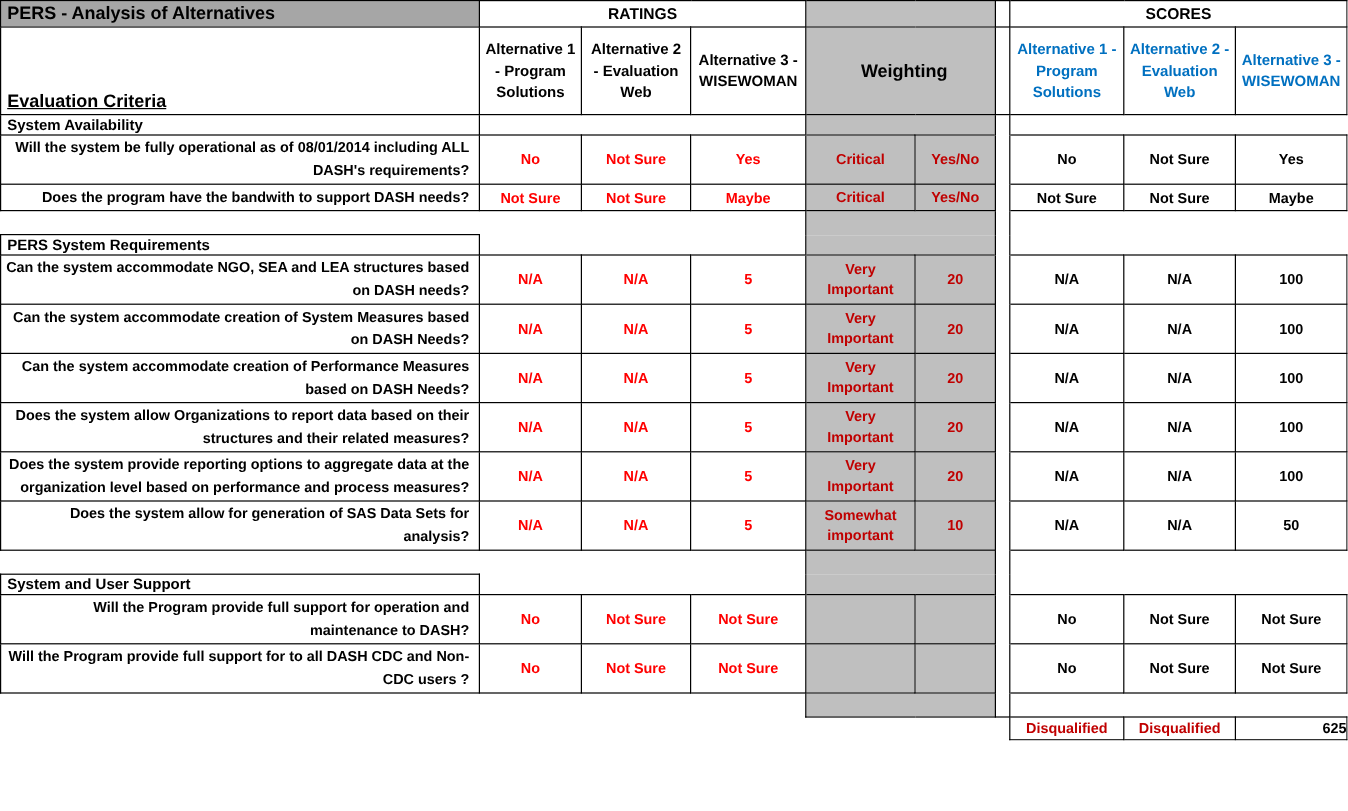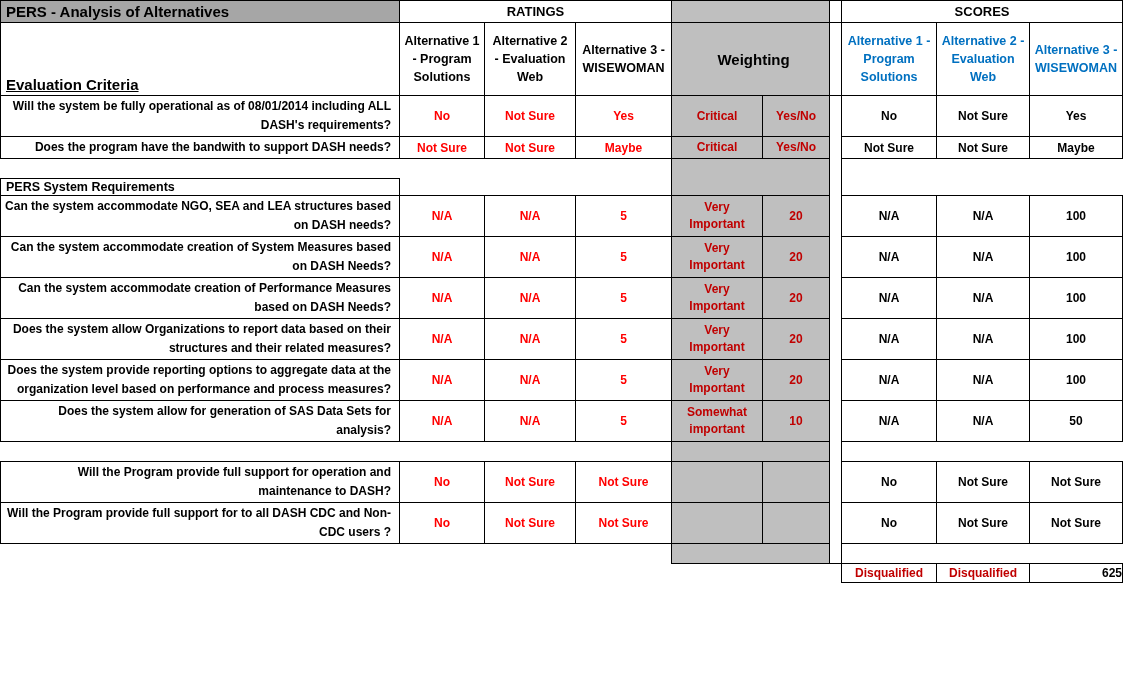--- a/index.html
+++ b/index.html
@@ -52,20 +52,31 @@
       <td class="b crit-head">Evaluation Criteria</td>
       <td class="b col-head">Alternative 1 - Program Solutions</td>
       <td class="b col-head">Alternative 2 - Evaluation Web</td>
       <td class="b col-head">Alternative 3 - WISEWOMAN</td>
       <td class="b gray whead" colspan="2">Weighting</td>
       <td class="b"></td>
       <td class="b col-head blue">Alternative 1 - Program Solutions</td>
       <td class="b col-head blue">Alternative 2 - Evaluation Web</td>
       <td class="b col-head blue">Alternative 3 - WISEWOMAN</td>
     </tr>
+  <tr style="height: 17px;">
+        <td class="b band">System Availability</td>
+        <td></td>
+        <td></td>
+        <td></td>
+        <td colspan="2" class="gray vb"></td>
+        <td class="vb"></td>
+        <td></td>
+        <td></td>
+        <td></td>
+      </tr>
       <tr>
         <td class="b criteria">Will the system be fully operational as of 08/01/2014 including ALL DASH's requirements?</td>
         <td class="b rating">No</td>
         <td class="b rating">Not Sure</td>
         <td class="b rating">Yes</td>
         <td class="b gray weight">Critical</td>
         <td class="b gray weight">Yes/No</td>
         <td class="vb"></td>
         <td class="b score">No</td>
         <td class="b score">Not Sure</td>
@@ -172,20 +183,31 @@
         <td class="b rating">5</td>
         <td class="b gray weight">Somewhat important</td>
         <td class="b gray weight">10</td>
         <td class="vb"></td>
         <td class="b score">N/A</td>
         <td class="b score">N/A</td>
         <td class="b score">50</td>
       </tr>
       <tr style="height: 20px;">
         <td></td>
+        <td></td>
+        <td></td>
+        <td></td>
+        <td colspan="2" class="gray vb"></td>
+        <td class="vb"></td>
+        <td></td>
+        <td></td>
+        <td></td>
+      </tr>
+      <tr style="height: 17px;">
+        <td class="b band">System and User Support</td>
         <td></td>
         <td></td>
         <td></td>
         <td colspan="2" class="gray vb"></td>
         <td class="vb"></td>
         <td></td>
         <td></td>
         <td></td>
       </tr>
       <tr>

